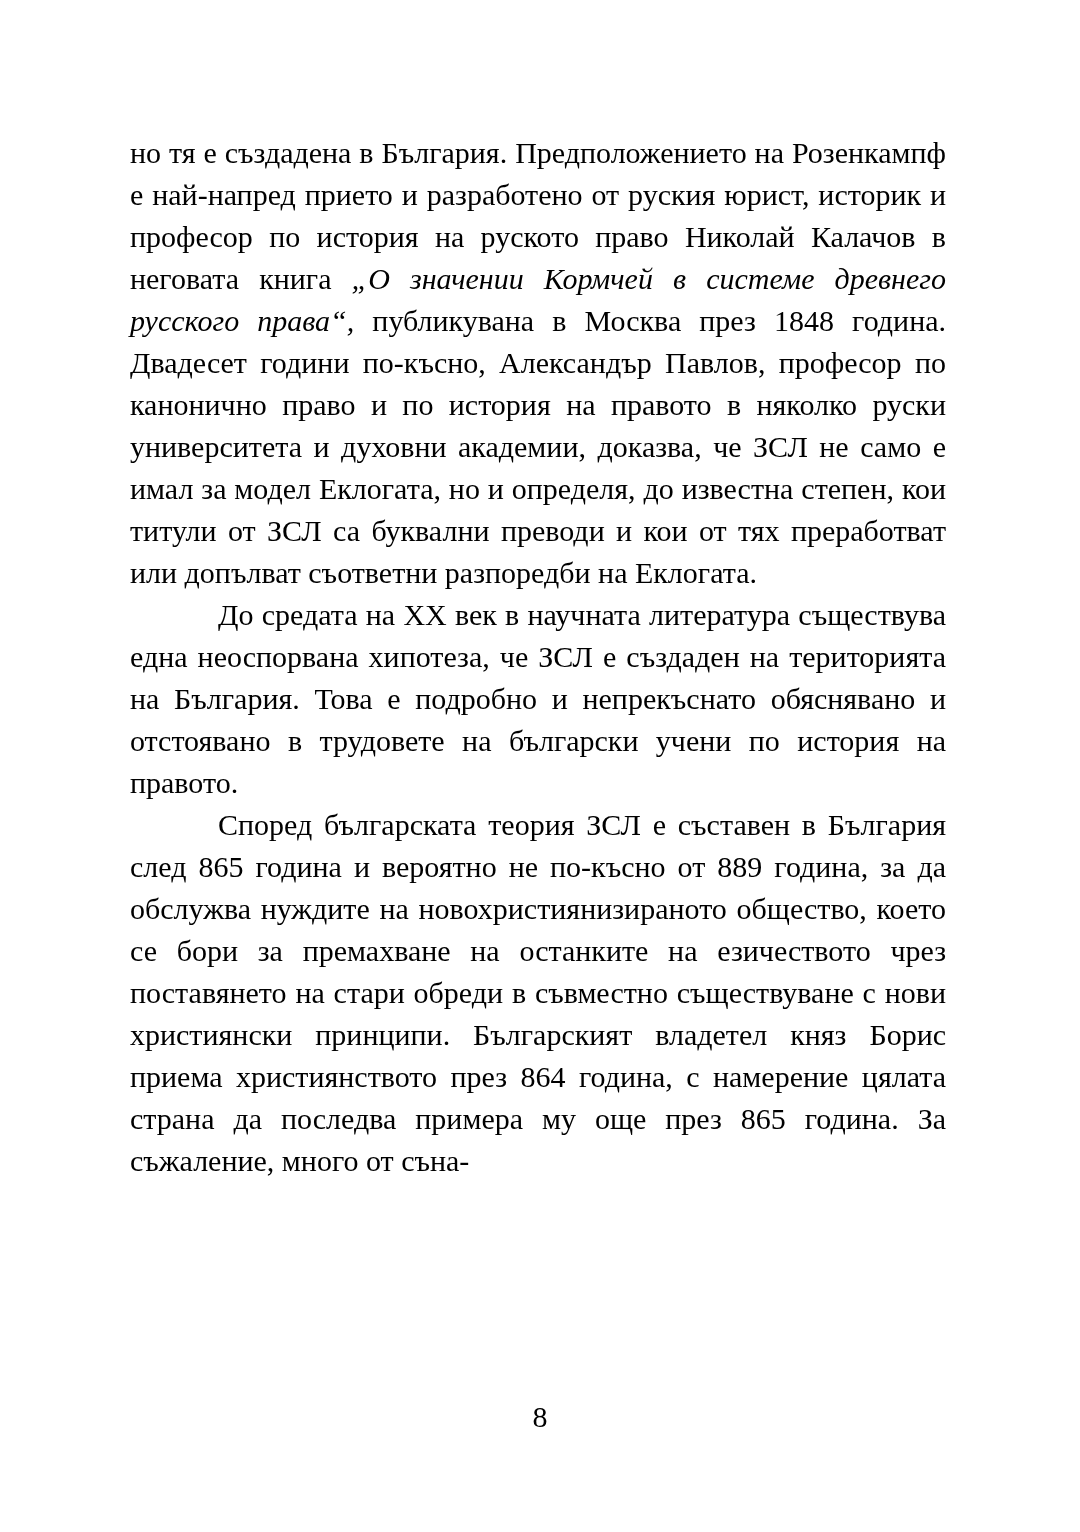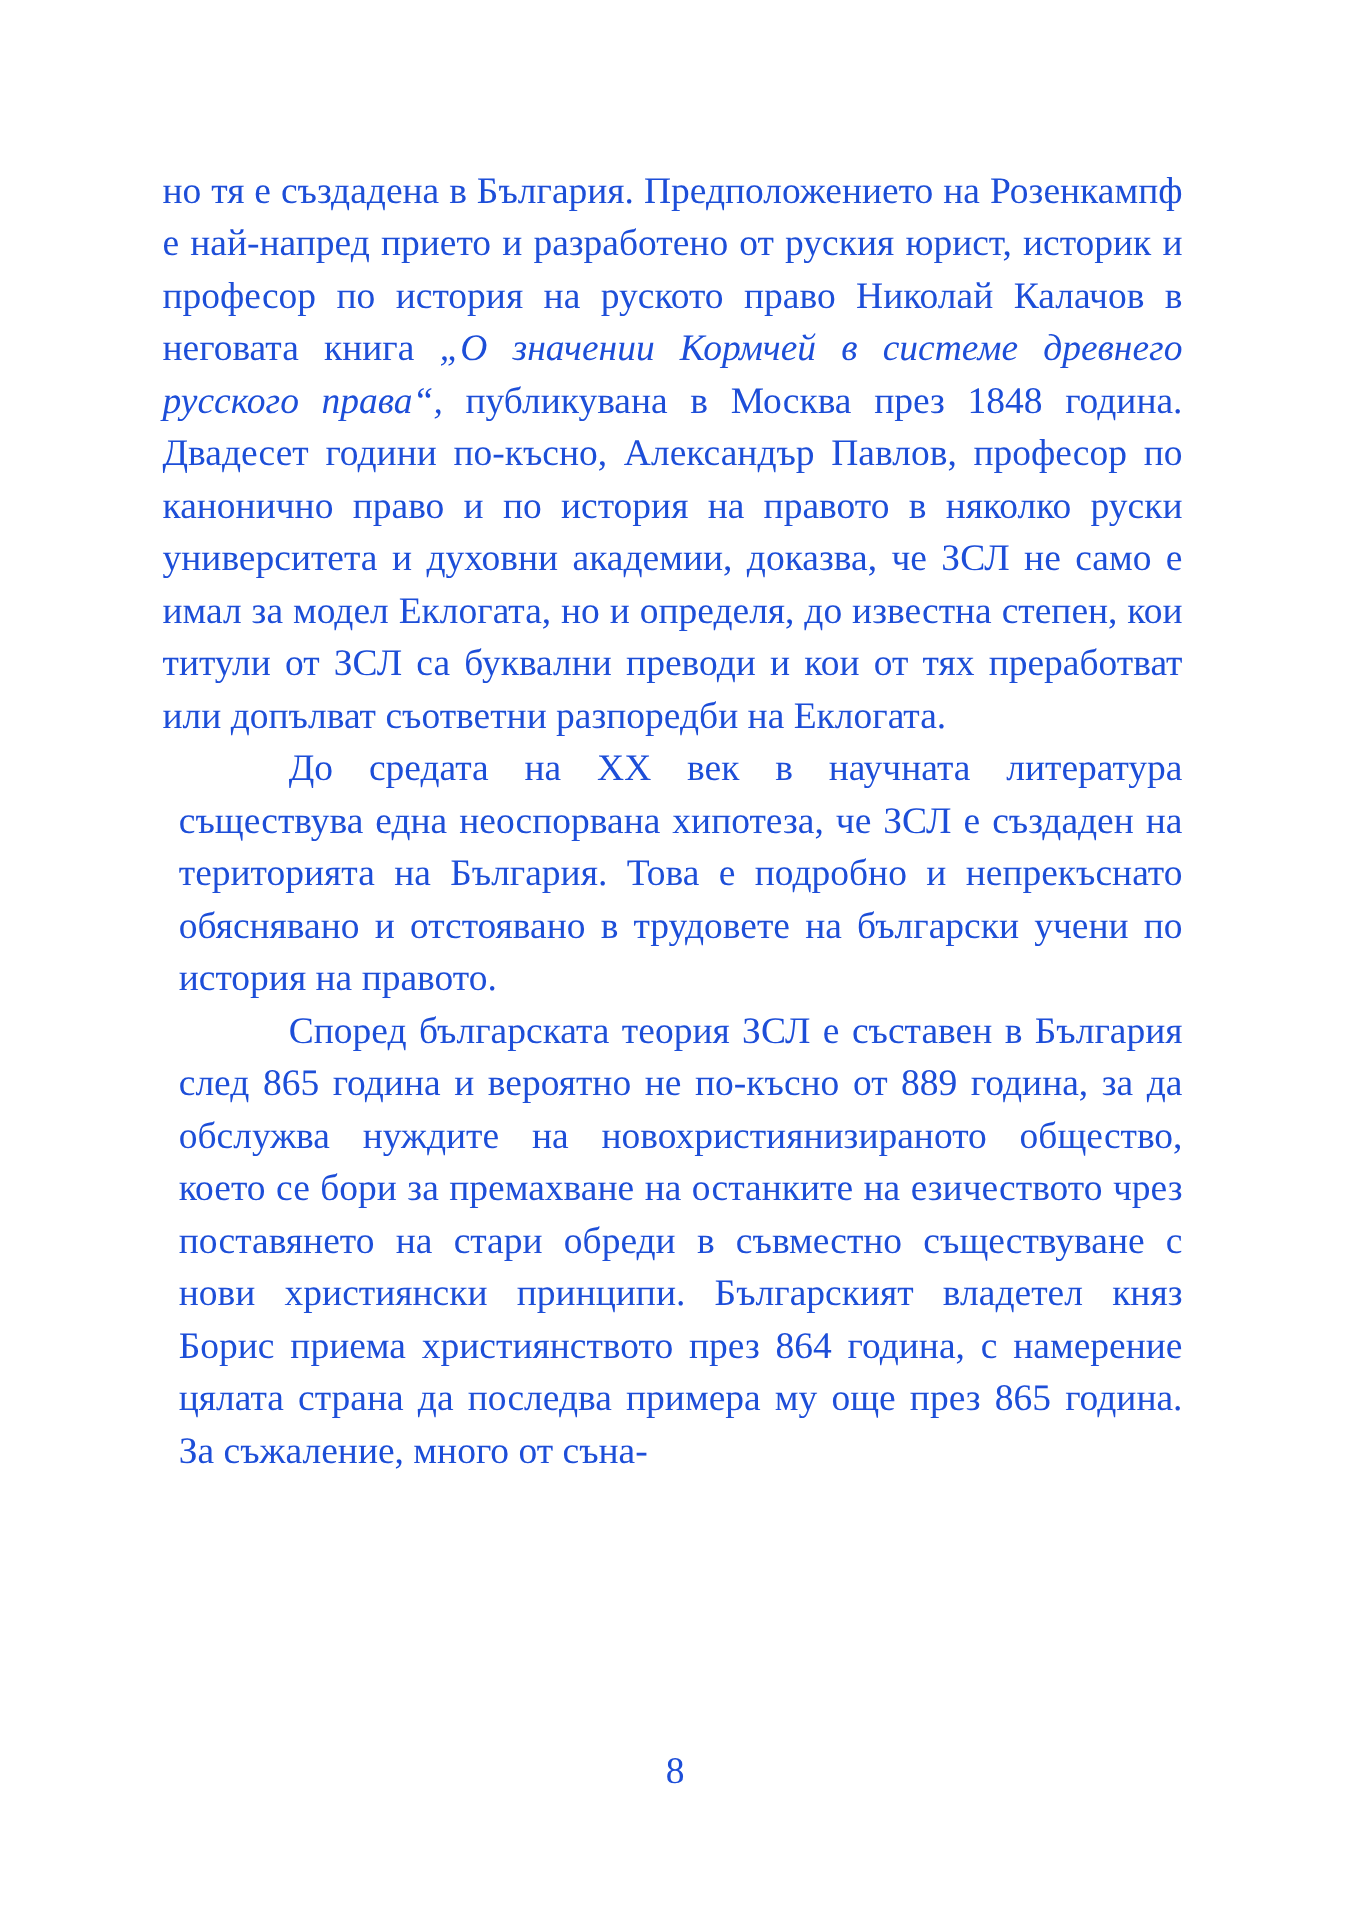--- a/index.html
+++ b/index.html
@@ -6,40 +6,39 @@
     margin: 0;
     padding: 0;
     background: #e8e8e8;
   }
   .page {
     position: relative;
     width: 1080px;
     height: 1532px;
     margin: 0 auto;
     background: #ffffff;
-    color: #1d4ed8;
+    color: #000000;
     font-family: "Liberation Serif", "DejaVu Serif", serif;
     overflow: hidden;
   }
   .text-block {
     position: absolute;
     top: 132px;
     left: 130px;
     width: 816px;
     font-size: 30px;
     line-height: 42px;
     text-align: justify;
   }
   .text-block p {
     margin: 0;
     padding: 0;
   }
   p.indent {
     text-indent: 88px;
-    margin-left: 13px;
   }
   p.no-indent {
     text-indent: 0;
   }
   p.heading {
     font-weight: bold;
     text-indent: 88px;
   }
   .book-title {
     font-style: italic;

